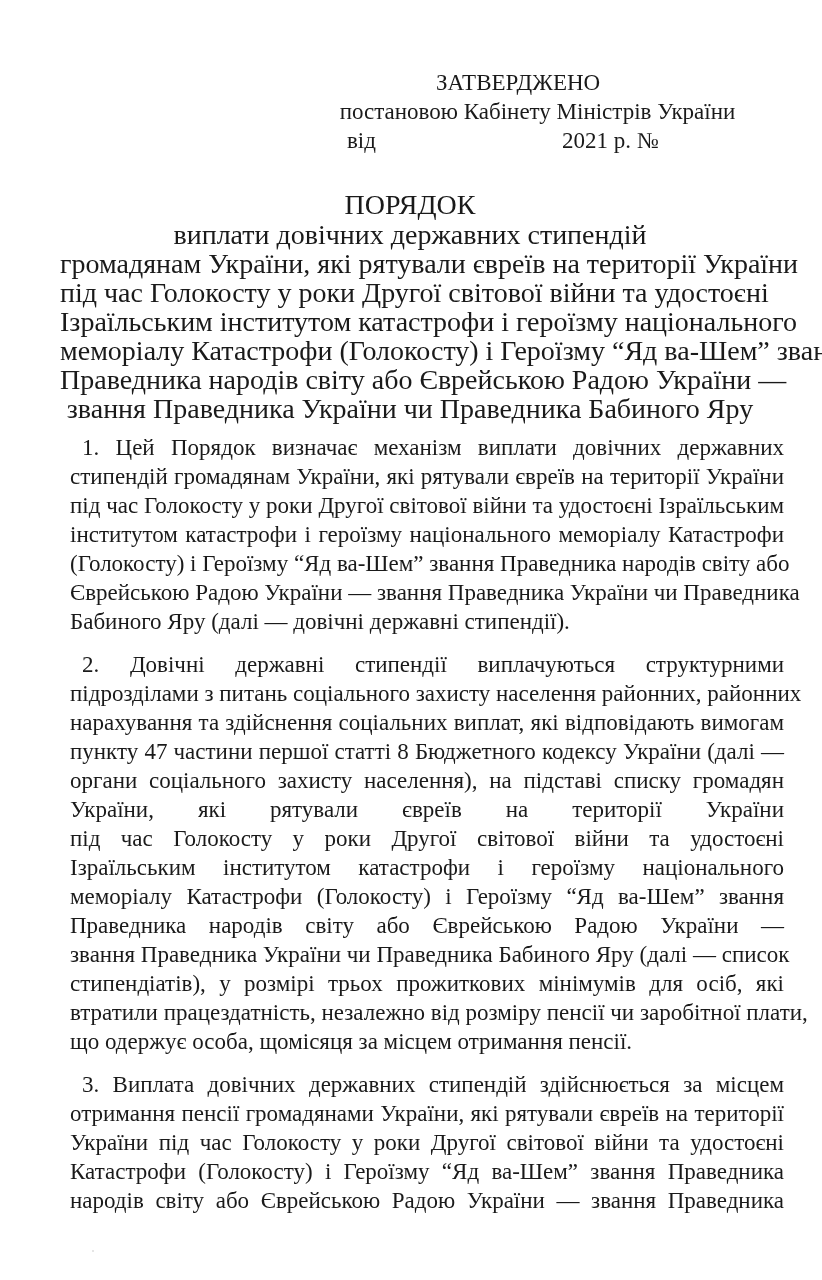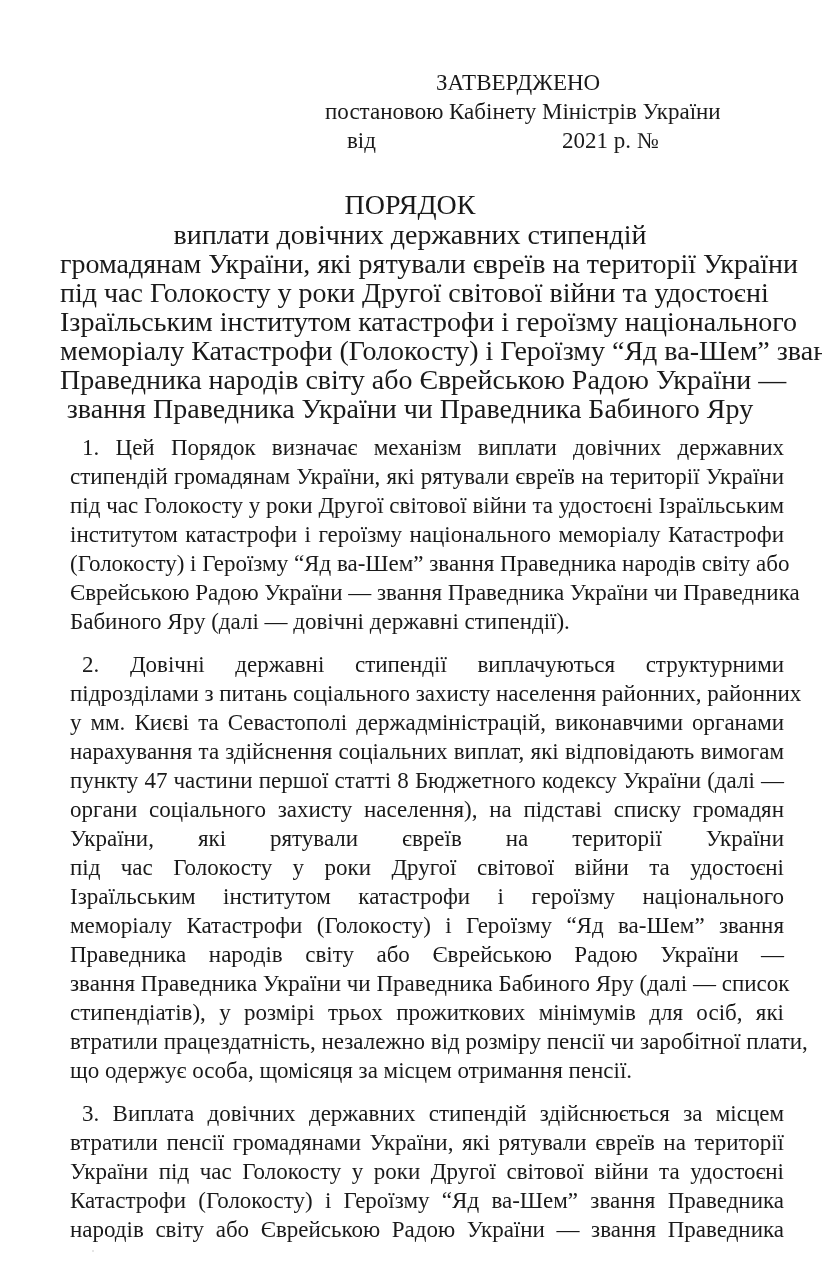--- a/index.html
+++ b/index.html
@@ -7,21 +7,21 @@
     width: 822px; height: 1280px; overflow: hidden;
     background: #ffffff;
     color: #1a1a1a;
     font-family: "Liberation Serif", "DejaVu Serif", serif;
     position: relative;
   }
   .page { position: absolute; left: 0; top: 0; width: 652px; height: 1280px; }
   .approval { position: absolute; left: 300px; top: 68px; width: 450px; font-size: 23px; line-height: 29px; }
   .approval .l { display: block; white-space: nowrap; }
   .approval .l1 { padding-left: 136px; }
-  .approval .l2 { padding-left: 25px; }
+  .approval .l2 { padding-left: 25px; text-align: center; }
   .approval .l3 { padding-left: 47px; }
   .approval .l3 .gap { display: inline-block; width: 186px; }
 
   .title { position: absolute; left: 60px; top: 190px; width: 700px; text-align: center; font-size: 28px; line-height: 29px; }
   .title .l { display: block; white-space: nowrap; }
   .title .l0 { margin-bottom: 1px; }
 
   .body { position: absolute; left: 70px; top: 433px; width: 714px; font-size: 23px; line-height: 29px; }
   .para { margin: 0 0 8px 0; }
   .line { display: block; white-space: nowrap; text-align: justify; text-align-last: justify; height: 29px; }
@@ -59,37 +59,36 @@
       <span class="line">стипендій громадянам України, які рятували євреїв на території України</span>
       <span class="line">під час Голокосту у роки Другої світової війни та удостоєні Ізраїльським</span>
       <span class="line">інститутом катастрофи і героїзму національного меморіалу Катастрофи</span>
       <span class="line">(Голокосту) і Героїзму “Яд ва-Шем” звання Праведника народів світу або</span>
       <span class="line">Єврейською Радою України — звання Праведника України чи Праведника</span>
       <span class="line last">Бабиного Яру (далі — довічні державні стипендії).</span>
     </div>
     <div class="para p2">
       <span class="line first">2. Довічні державні стипендії виплачуються структурними</span>
       <span class="line">підрозділами з питань соціального захисту населення районних, районних</span>
-      <span class="line">у мм. Києві та Севастополі держадміністрацій, виконавчими органами</span>
       <span class="line">нарахування та здійснення соціальних виплат, які відповідають вимогам</span>
       <span class="line">пункту 47 частини першої статті 8 Бюджетного кодексу України (далі —</span>
       <span class="line">органи соціального захисту населення), на підставі списку громадян</span>
       <span class="line">України, які рятували євреїв на території України</span>
       <span class="line">під час Голокосту у роки Другої світової війни та удостоєні</span>
       <span class="line">Ізраїльським інститутом катастрофи і героїзму національного</span>
       <span class="line">меморіалу Катастрофи (Голокосту) і Героїзму “Яд ва-Шем” звання</span>
       <span class="line">Праведника народів світу або Єврейською Радою України —</span>
       <span class="line">звання Праведника України чи Праведника Бабиного Яру (далі — список</span>
       <span class="line">стипендіатів), у розмірі трьох прожиткових мінімумів для осіб, які</span>
       <span class="line">втратили працездатність, незалежно від розміру пенсії чи заробітної плати,</span>
       <span class="line last">що одержує особа, щомісяця за місцем отримання пенсії.</span>
     </div>
     <div class="para p3">
       <span class="line first">3. Виплата довічних державних стипендій здійснюється за місцем</span>
-      <span class="line">втратили пенсії громадянами України, які рятували євреїв на території</span>
+      <span class="line">отримання пенсії громадянами України, які рятували євреїв на території</span>
       <span class="line">України під час Голокосту у роки Другої світової війни та удостоєні</span>
       <span class="line">Катастрофи (Голокосту) і Героїзму “Яд ва-Шем” звання Праведника</span>
       <span class="line">народів світу або Єврейською Радою України — звання Праведника</span>
 
     </div>
   </div>
 
   <div class="speck"></div>
 </div>
 

